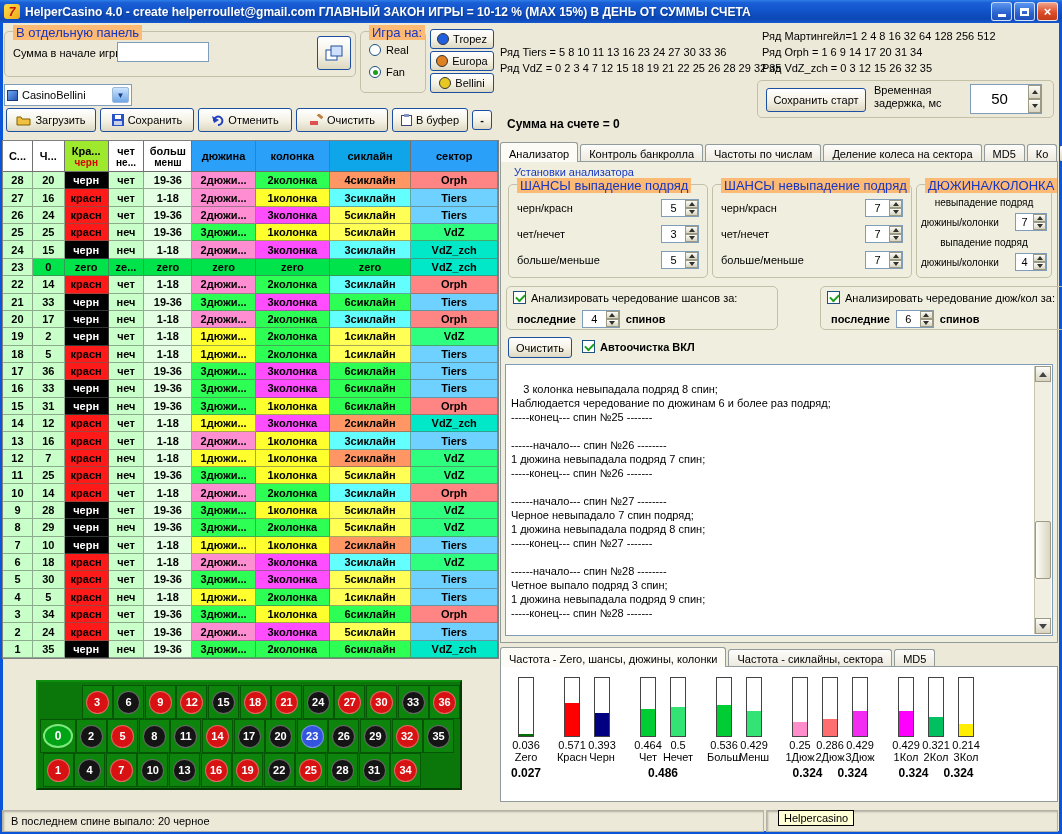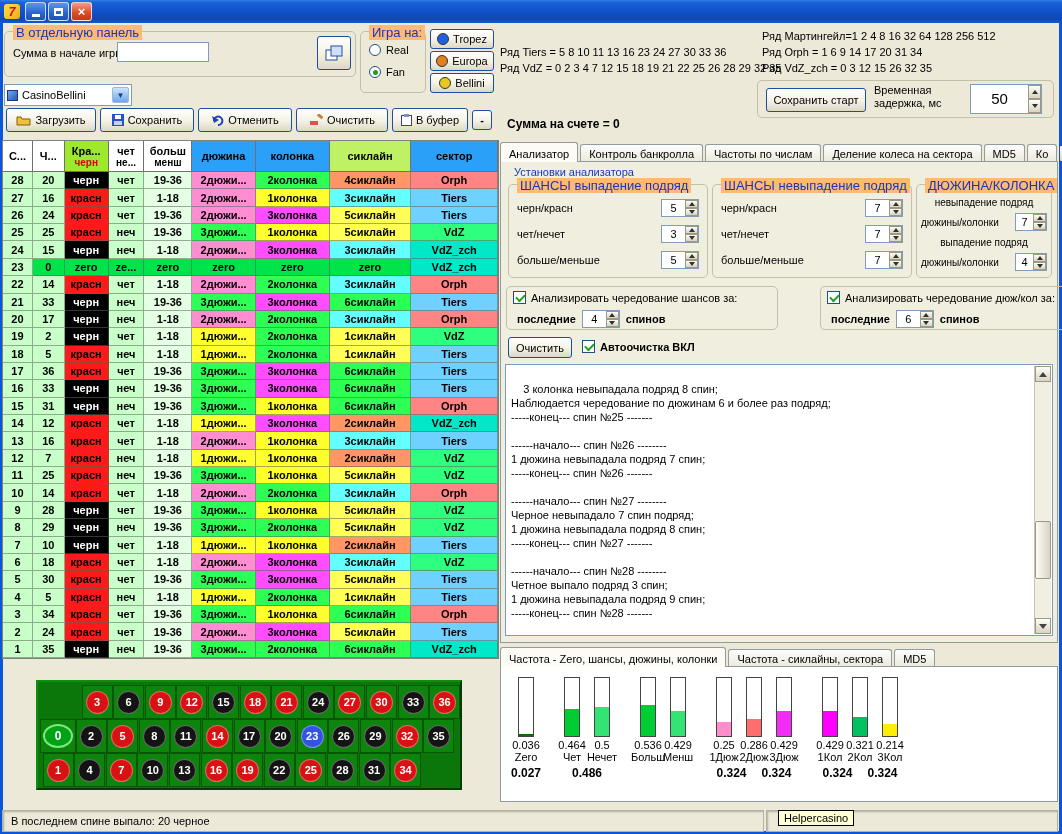--- a/index.html
+++ b/index.html
@@ -97,20 +97,21 @@
 .ic{flex:none;display:inline-flex}
 .circ{width:12px;height:12px;border-radius:50%;border:1px solid #333;flex:none}
 </style>
 </head>
 <body>
 
 <div class="win">
 
   <div class="titlebar">
     <span class="app-icon">7</span>
+    <span class="title-text">HelperCasino 4.0 - create helperroullet@gmail.com ГЛАВНЫЙ ЗАКОН ИГРЫ = 10-12 % (MAX 15%) В ДЕНЬ ОТ СУММЫ СЧЕТА</span>
     <span class="tb-btns">
       <span class="tbb">
           <i class="minbar"></i>
         </span>
       <span class="tbb">
           <i class="maxbox"></i>
         </span>
       <span class="tbb close">×</span>
     </span>
   </div>
@@ -238,21 +239,21 @@
         <div class="thc c4" style="background: rgb(255, 255, 255);">
           <div class="thm">больш</div>
           <div class="ths" style="color: rgb(0, 0, 0);">менш</div>
         </div>
         <div class="thc c5" style="background: rgb(42, 160, 248);">
           <div class="thm">дюжина</div>
         </div>
         <div class="thc c6" style="background: rgb(42, 160, 248);">
           <div class="thm">колонка</div>
         </div>
-        <div class="thc c7" style="background: #bef264;">
+        <div class="thc c7" style="background: #0ea5e9;">
           <div class="thm">сиклайн</div>
         </div>
         <div class="thc c8" style="background: rgb(42, 160, 248);">
           <div class="thm">сектор</div>
         </div>
       </div>
     <div class="tbody">
         <div class="trow">
           <div class="tcell c0" style="background: rgb(201, 255, 201); color: rgb(0, 0, 0);">28</div>
           <div class="tcell c1" style="background: rgb(201, 255, 201); color: rgb(0, 0, 0);">20</div>
@@ -877,20 +878,39 @@
             </div>
           </div>
           <div class="bold-row">
             <span>0.027</span>
           </div>
         </div>
         <div class="bar-group">
           <div class="bars-row">
             <div class="bar-col">
               <div class="track">
+                <div class="fill" style="height: 57.1%; background: rgb(255, 0, 0);"></div>
+              </div>
+              <div class="bval">0.571</div>
+              <div class="bname">Красн</div>
+            </div>
+            <div class="bar-col">
+              <div class="track">
+                <div class="fill" style="height: 39.3%; background: rgb(0, 0, 128);"></div>
+              </div>
+              <div class="bval">0.393</div>
+              <div class="bname">Черн</div>
+            </div>
+          </div>
+          <div class="bold-row"></div>
+        </div>
+        <div class="bar-group">
+          <div class="bars-row">
+            <div class="bar-col">
+              <div class="track">
                 <div class="fill" style="height: 46.4%; background: rgb(0, 204, 51);"></div>
               </div>
               <div class="bval">0.464</div>
               <div class="bname">Чет</div>
             </div>
             <div class="bar-col">
               <div class="track">
                 <div class="fill" style="height: 50%; background: rgb(51, 227, 115);"></div>
               </div>
               <div class="bval">0.5</div>

